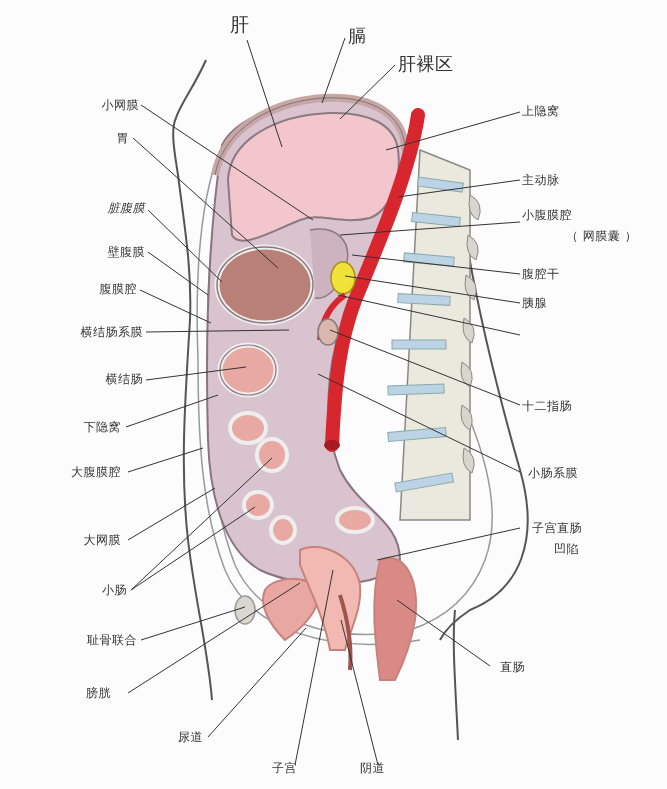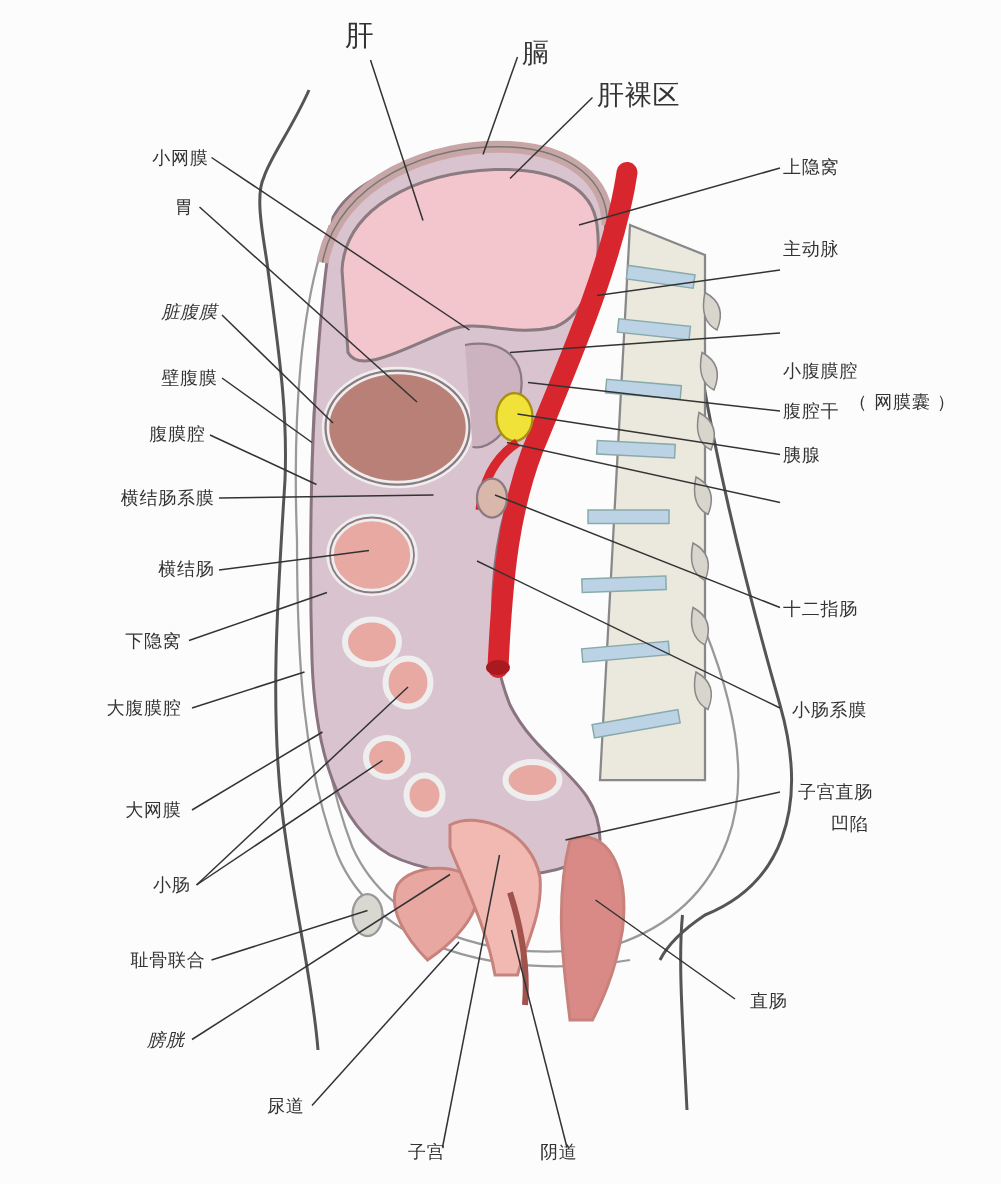--- a/index.html
+++ b/index.html
@@ -132,30 +132,30 @@
 <span class="lbl r" style="right:522px;top:198px;font-style:italic;">脏腹膜</span>
 <span class="lbl r" style="right:522px;top:242px;">壁腹膜</span>
 <span class="lbl r" style="right:530px;top:279px;">腹膜腔</span>
 <span class="lbl r" style="right:524px;top:322px;">横结肠系膜</span>
 <span class="lbl r" style="right:524px;top:369px;text-align:center;">横结肠</span>
 <span class="lbl r" style="right:546px;top:417px;">下隐窝</span>
 <span class="lbl r" style="right:546px;top:462px;">大腹膜腔</span>
 <span class="lbl r" style="right:546px;top:530px;">大网膜</span>
 <span class="lbl r" style="right:540px;top:580px;">小肠</span>
 <span class="lbl r" style="right:530px;top:630px;">耻骨联合</span>
-<span class="lbl r" style="right:544px;top:683px;font-style:italic;">膀胱</span>
+<span class="lbl r" style="right:556px;top:683px;">膀胱</span>
 <span class="lbl r" style="right:464px;top:727px;">尿道</span>
 
 <span class="lbl" style="left:272px;top:758px;">子宫</span>
 <span class="lbl" style="left:360px;top:758px;">阴道</span>
 
 <span class="lbl" style="left:522px;top:101px;">上隐窝</span>
-<span class="lbl" style="left:522px;top:156px;">主动脉</span>
+<span class="lbl" style="left:522px;top:170px;">主动脉</span>
 <div class="lbl" style="left:522px;top:205px;line-height:21px;">
-  <span style="display:block;margin-top:32px;">小腹膜腔</span>
+  <span style="display:block;">小腹膜腔</span>
   <span style="display:block;padding-left:8px;margin-left:36px;">（ 网膜囊 ）</span>
 </div>
 <span class="lbl" style="left:522px;top:264px;">腹腔干</span>
 <span class="lbl" style="left:522px;top:293px;text-align:right;">胰腺</span>
 <span class="lbl" style="left:522px;top:396px;">十二指肠</span>
 <span class="lbl" style="left:528px;top:463px;">小肠系膜</span>
 <div class="lbl" style="left:532px;top:518px;line-height:21px;">
   <span style="display:block;">子宫直肠</span>
   <span style="display:block;padding-left:22px;">凹陷</span>
 </div>

